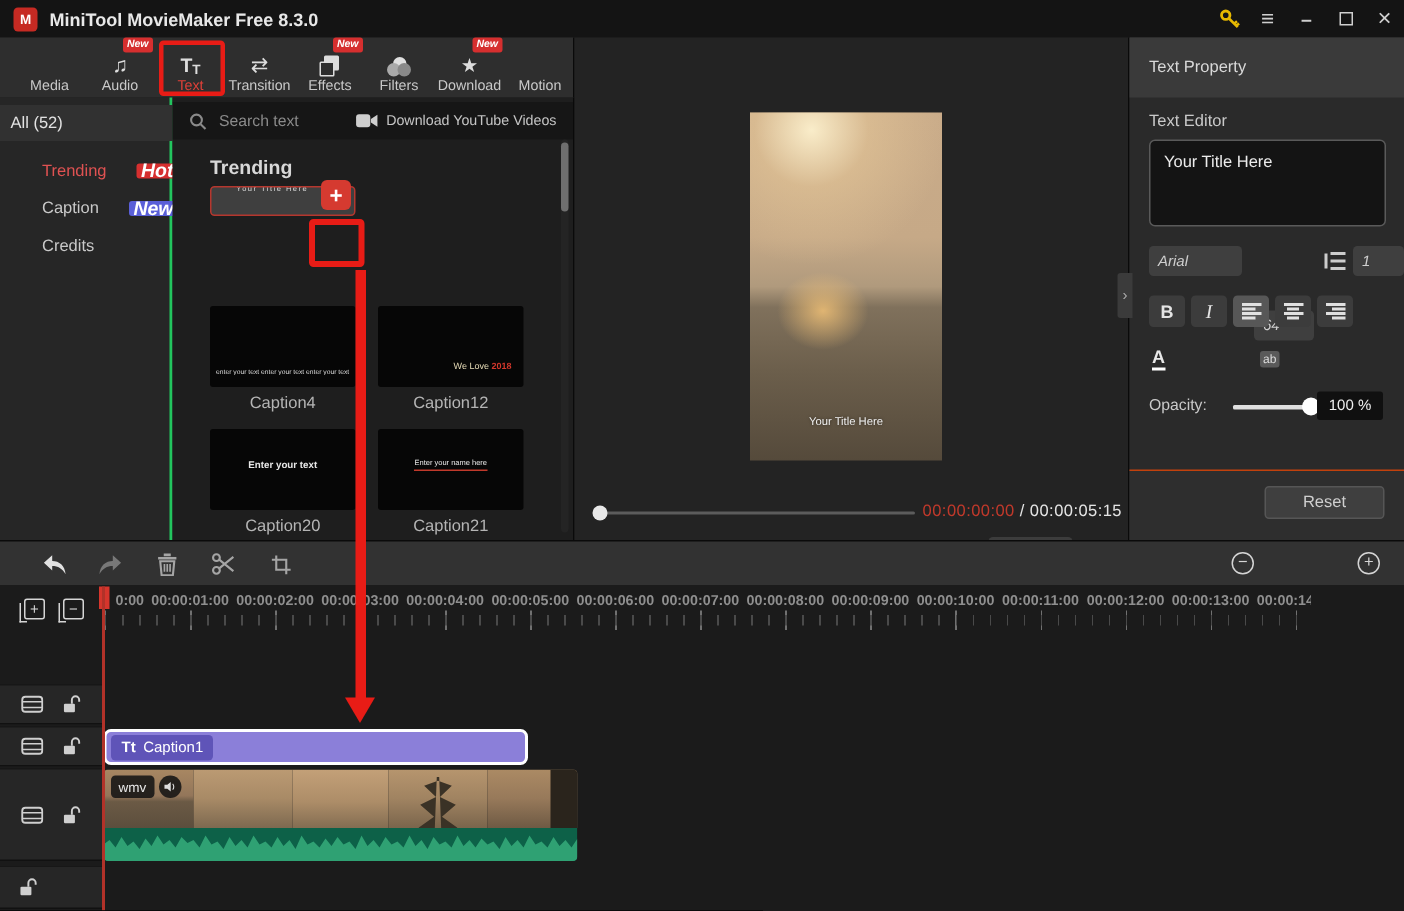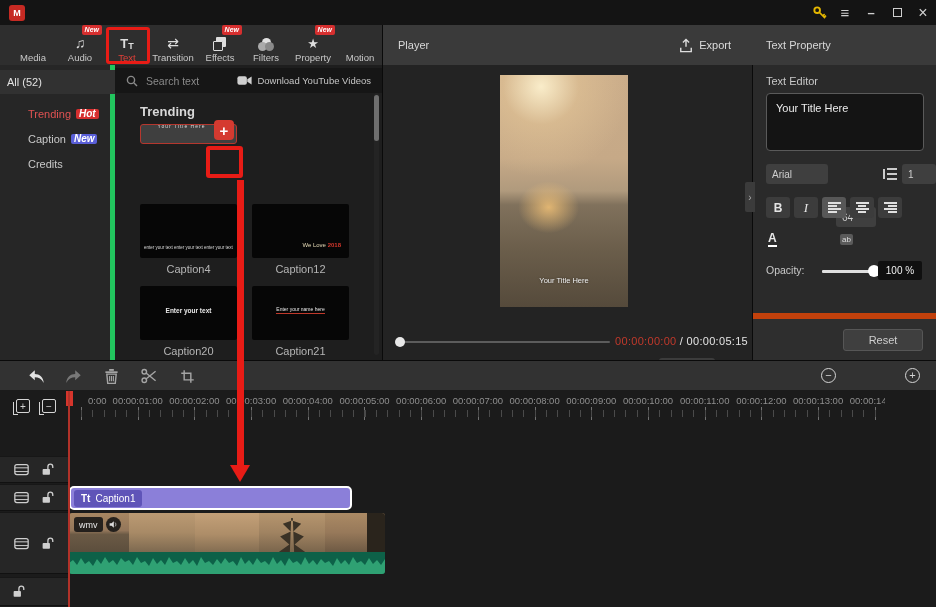--- a/index.html
+++ b/index.html
@@ -41,27 +41,27 @@
   .filters-icon .c1 { left:4px; top:0; width:9px; height:9px; background:#e0e0e0; }
   .filters-icon .c2 { left:0; top:4px; width:9px; height:9px; background:#aaa; }
   .filters-icon .c3 { left:7px; top:4px; width:9px; height:9px; background:#8a8a8a; }
 
   
   .anno { position:absolute; border:3px solid #e81c16; border-radius:3px; z-index:60; pointer-events:none; }
   .arrow-shaft { position:absolute; left:237px; top:180px; width:7px; height:286px; background:#e81c16; z-index:60; }
   .arrow-head { position:absolute; left:230px; top:465px; width:0; height:0; border-left:10px solid transparent; border-right:10px solid transparent; border-top:17px solid #e81c16; z-index:60; }
 
   
-  .sidebar { position:absolute; left:0; top:65px; width:115px; height:295px; background:#262626; border-right:5px solid #22c55e; }
+  .sidebar { position:absolute; left:0; top:65px; width:115px; height:295px; background:#262626; border-right:2px solid #22c55e; }
   .side-all { position:absolute; left:0; top:5px; width:115px; height:24px; background:#313131; display:flex; align-items:center; }
   .side-all .lbl { margin-left:7px; color:#e2e2e2; font-size:11px; }
   .side-item { position:absolute; left:0; width:115px; height:22px; display:flex; align-items:center; }
   .side-item .lbl { margin-left:28px; font-size:11px; color:#c9c9c9; }
   .side-item.hot .lbl { color:#e05252; }
-  .sbadge { margin-left:5px; color:#fff; font-size:10px; font-style:italic; font-weight:bold; padding:1px 3px; border-radius:2px; line-height:8px; }
+  .sbadge { margin-left:20px; color:#fff; font-size:13px; font-style:italic; font-weight:bold; padding:1px 3px; border-radius:2px; line-height:8px; }
   .sbadge.hot { background:#d62f2f; }
   .sbadge.new { background:#5a5fd8; }
 
   
   .library { position:absolute; left:115px; top:65px; width:268px; height:295px; background:#1e1e1e; border-right:1px solid #0a0a0a; overflow:hidden; }
   .searchrow { position:absolute; left:0; top:3px; width:268px; height:25px; background:#161616; display:flex; align-items:center; }
   .searchrow .stext { margin-left:8px; color:#8a8a8a; font-size:10.5px; }
   .dlgroup { position:absolute; right:12px; top:0; height:25px; display:flex; align-items:center; }
   .dlgroup .dtext { margin-left:5px; color:#c5c5c5; font-size:9.5px; }
   .sect-title { position:absolute; left:25px; top:39px; font-size:13px; font-weight:bold; color:#d8d8d8; }
@@ -113,21 +113,21 @@
   .fsbtn { position:absolute; right:13px; top:4px; }
 
   
   .textprop { position:absolute; left:753px; top:25px; width:183px; height:335px; background:#2a2a2a; }
   .tphead { position:absolute; left:0; top:0; width:183px; height:40px; background:#3a3a3a; display:flex; align-items:center; }
   .tphead .tptitle { margin-left:13px; color:#d8d8d8; font-size:11px; }
   .collapse-tab { position:absolute; left:-8px; top:157px; width:10px; height:30px; background:#3b3b3b; border-radius:2px 0 0 2px; display:flex; align-items:center; justify-content:center; color:#aaa; font-size:10px; z-index:3; }
   .g-chev::before{content:"\203A";}
   .tp-label { position:absolute; left:13px; top:50px; color:#c9c9c9; font-size:11px; }
   .editorbox { position:absolute; left:13px; top:68px; width:158px; height:58px; background:#141414; border:1px solid #5a5a5a; border-radius:4px; padding:8px 9px; color:#ececec; font-size:11px; }
-  .fontrow { position:absolute; left:13px; top:139px; width:158px; height:20px; }
+  .fontrow { position:absolute; left:13px; top:139px; width:158px; height:20px;font-style:italic; }
   .sel { position:absolute; height:20px; background:#3f3f3f; border-radius:3px; display:flex; align-items:center; justify-content:space-between; padding:0 6px; color:#cfcfcf; font-size:10px; }
   .fontsel { left:0; width:62px; }
   .sizesel { left:70px; width:40px;margin-top:43px; }
   .lsicon { position:absolute; left:117px; top:3px; width:14px; height:13px; }
   .lsicon i { position:absolute; right:0; height:1.6px; background:#ccc; display:block; }
   .lsicon .l1 { top:1px; width:10px; } .lsicon .l2 { top:6px; width:10px; } .lsicon .l3 { top:11px; width:10px; }
   .lsicon::before { content:""; position:absolute; left:0; top:2px; width:1.6px; height:10px; background:#ccc; }
   .spacesel { left:136px; width:34px; }
   .fmtrow { position:absolute; left:13px; top:172px; width:158px; height:21px; }
   .fmtbtn { position:absolute; top:0; width:24px; height:21px; background:#3c3c3c; border-radius:3px; display:flex; align-items:center; justify-content:center; color:#e4e4e4; }
@@ -141,35 +141,35 @@
   .al-c .alicon { align-items:center; } .al-c .alicon i:nth-child(1){width:13px} .al-c .alicon i:nth-child(2){width:8px} .al-c .alicon i:nth-child(3){width:13px} .al-c .alicon i:nth-child(4){width:8px}
   .al-r .alicon { align-items:flex-end; } .al-r .alicon i:nth-child(1){width:13px} .al-r .alicon i:nth-child(2){width:9px} .al-r .alicon i:nth-child(3){width:13px} .al-r .alicon i:nth-child(4){width:9px}
   .colorrow { position:absolute; left:13px; top:207px; width:158px; height:16px; }
   .tcolor-a { position:absolute; left:2px; top:0; color:#e8e8e8; font-size:12px; font-weight:bold; border-bottom:2px solid #fff; line-height:13px; }
   .hl-ab { position:absolute; left:74px; top:2px; background:#5a5a5a; color:#ddd; font-size:8px; padding:1px 2px; border-radius:2px; line-height:9px; }
   .opacityrow { position:absolute; left:13px; top:236px; width:158px; height:20px; }
   .op-label { position:absolute; left:0; top:3px; color:#c9c9c9; font-size:10.5px; }
   .op-track { position:absolute; left:56px; top:9px; width:56px; height:2.5px; background:#e0e0e0; border-radius:1px; }
   .op-knob { position:absolute; left:102px; top:4px; width:12px; height:12px; background:#fff; border-radius:50%; }
   .op-value { position:absolute; right:2px; top:0; width:44px; height:19px; background:#101010; border-radius:2px; color:#f0f0f0; font-size:10px; display:flex; align-items:center; justify-content:center; }
-  .tpfooter { position:absolute; left:0; top:288px; width:183px; height:47px; background:#2e2e2e; border-top:6px solid #c2410c; }
+  .tpfooter { position:absolute; left:0; top:288px; width:183px; height:47px; background:#2e2e2e; border-top:1px solid #c2410c; }
   .resetbtn { position:absolute; right:13px; top:10px; width:80px; height:22px; background:#3f3f3f; border:1px solid #565656; border-radius:3px; color:#cfcfcf; font-size:11px; display:flex; align-items:center; justify-content:center; }
 
   
   .tltoolbar { position:absolute; left:0; top:360px; width:936px; height:30px; background:#323232; border-top:1px solid #0a0a0a; }
   .tbicon { position:absolute; top:6px; width:18px; height:18px; display:flex; align-items:center; justify-content:center; }
   .zoombtn { position:absolute; top:7px; width:15px; height:15px; border:1.5px solid #d5d5d5; border-radius:50%; color:#d5d5d5; display:flex; align-items:center; justify-content:center; font-size:11px; line-height:1; }
   .g-plus::before{content:"+";} .g-minus::before{content:"\2212";}
 
   
   .timeline { position:absolute; left:0; top:390px; width:936px; height:217px; background:#1b1b1b; }
   .tl-corner { position:absolute; left:0; top:0; width:68px; height:32px; }
   .sqicon { position:absolute; top:9px; width:14px; height:14px; border:1.5px solid #d5d5d5; border-radius:2px; color:#d5d5d5; display:flex; align-items:center; justify-content:center; font-size:10px; background:#1b1b1b; }
   .sqicon::after { content:""; position:absolute; left:-4px; top:2px; width:4px; height:12px; border-left:1.5px solid #d5d5d5; border-bottom:1.5px solid #d5d5d5; }
-  .ruler { position:absolute; left:81px; top:0; width:804px; height:32px; overflow:hidden; }
+  .ruler { position:absolute; left:70px; top:0; width:804px; height:32px; overflow:hidden;font-weight:bold; }
   .rlabel { position:absolute; top:5px; font-size:9.5px; color:#8f8f8f; white-space:nowrap; }
   .ticks-minor { position:absolute; left:0; right:0; top:20px; height:7px; background:repeating-linear-gradient(90deg, #4a4a4a 0 1px, transparent 1px 11.34px); }
   .ticks-major { position:absolute; left:0; right:0; top:17px; height:13px; background:repeating-linear-gradient(90deg, #717171 0 1px, transparent 1px 56.7px); }
   .playhead-mark { position:absolute; left:66px; top:1px; width:7px; height:15px; background:#d6352c; z-index:30; }
   .playhead-line { position:absolute; left:68px; top:1px; width:2px; height:216px; background:#b23229; z-index:30; }
   .trackhead { position:absolute; left:0; width:68px; background:#262626; border-top:1px solid #171717; border-bottom:1px solid #111; display:flex; align-items:center; }
   .trackhead .ic1 { margin-left:14px; }
   .trackhead .ic2 { margin-left:12px; }
 
   .capclip { position:absolute; left:69px; top:96px; width:283px; height:24px; background:#8b7fd9; border:2px solid #fff; border-radius:5px; z-index:10; display:flex; align-items:center; }
@@ -192,20 +192,21 @@
   .wmvbadge { background:rgba(20,20,20,.88); border-radius:3px; height:15px; display:flex; align-items:center; padding:0 5px; color:#e8e8e8; font-size:9px; }
   .spkbadge { margin-left:3px; width:15px; height:15px; background:rgba(20,20,20,.88); border-radius:50%; display:flex; align-items:center; justify-content:center; }
 </style>
 </head>
 <body>
 
 <div class="app">
 
   <div class="titlebar">
     <div class="appicon">M</div>
+    <div class="apptitle">MiniTool MovieMaker Free 8.3.0</div>
     <div class="winbtns">
       <div class="winbtn">
         <svg width="15" height="15" viewBox="0 0 16 16">
             <circle cx="5.5" cy="5.5" r="3" fill="none" stroke="#e6b800" stroke-width="2"></circle>
             <path d="M8 8 L14 14 M11.5 11.5 L13.5 9.8 M13 13 L15 11.4" stroke="#e6b800" stroke-width="1.8" fill="none"></path>
           </svg>
       </div>
       <div class="winbtn g-menu"></div>
       <div class="winbtn g-min"></div>
       <div class="winbtn g-max">
@@ -252,21 +253,21 @@
             <i class="c1"></i>
             <i class="c2"></i>
             <i class="c3"></i>
           </span>
         </span>
       <span class="tlabel">Filters</span>
 
     </div>
     <div class="tab" style="left:290px">
       <span class="ticon g-star"></span>
-      <span class="tlabel">Property</span>
+      <span class="tlabel">Download</span>
       <span class="nbadge">New</span>
     </div>
     <div class="tab" style="left:337px">
       <span class="ticon"></span>
       <span class="tlabel">Motion</span>
 
     </div>
   </div>
 
   <div class="sidebar">
@@ -348,30 +349,20 @@
       </div>
       <div class="cname">Caption21</div>
     </div>
 
     <div class="libscroll">
         <div class="thumbbar"></div>
       </div>
   </div>
 
   <div class="player">
-    <div class="phead">
-      <span class="ptitle">Player</span>
-      <div class="exportbtn">
-        <svg width="14" height="15" viewBox="0 0 16 17">
-            <path d="M8 1.5 V10 M4.5 5 L8 1.5 L11.5 5" stroke="#ddd" stroke-width="1.6" fill="none"></path>
-            <path d="M2 11 V15.5 H14 V11" stroke="#ddd" stroke-width="1.6" fill="none"></path>
-          </svg>
-        <span class="elabel">Export</span>
-      </div>
-    </div>
     <div class="preview">
       <div class="pcaption">Your Title Here</div>
     </div>
     <div class="seekrow">
       <div class="seektrack"></div>
       <div class="seekknob"></div>
       <div class="timecode"><span class="cur">00:00:00:00</span><span> / </span><span>00:00:05:15</span></div>
     </div>
     <div class="ctrlrow">
       <div class="playbtn"></div>

